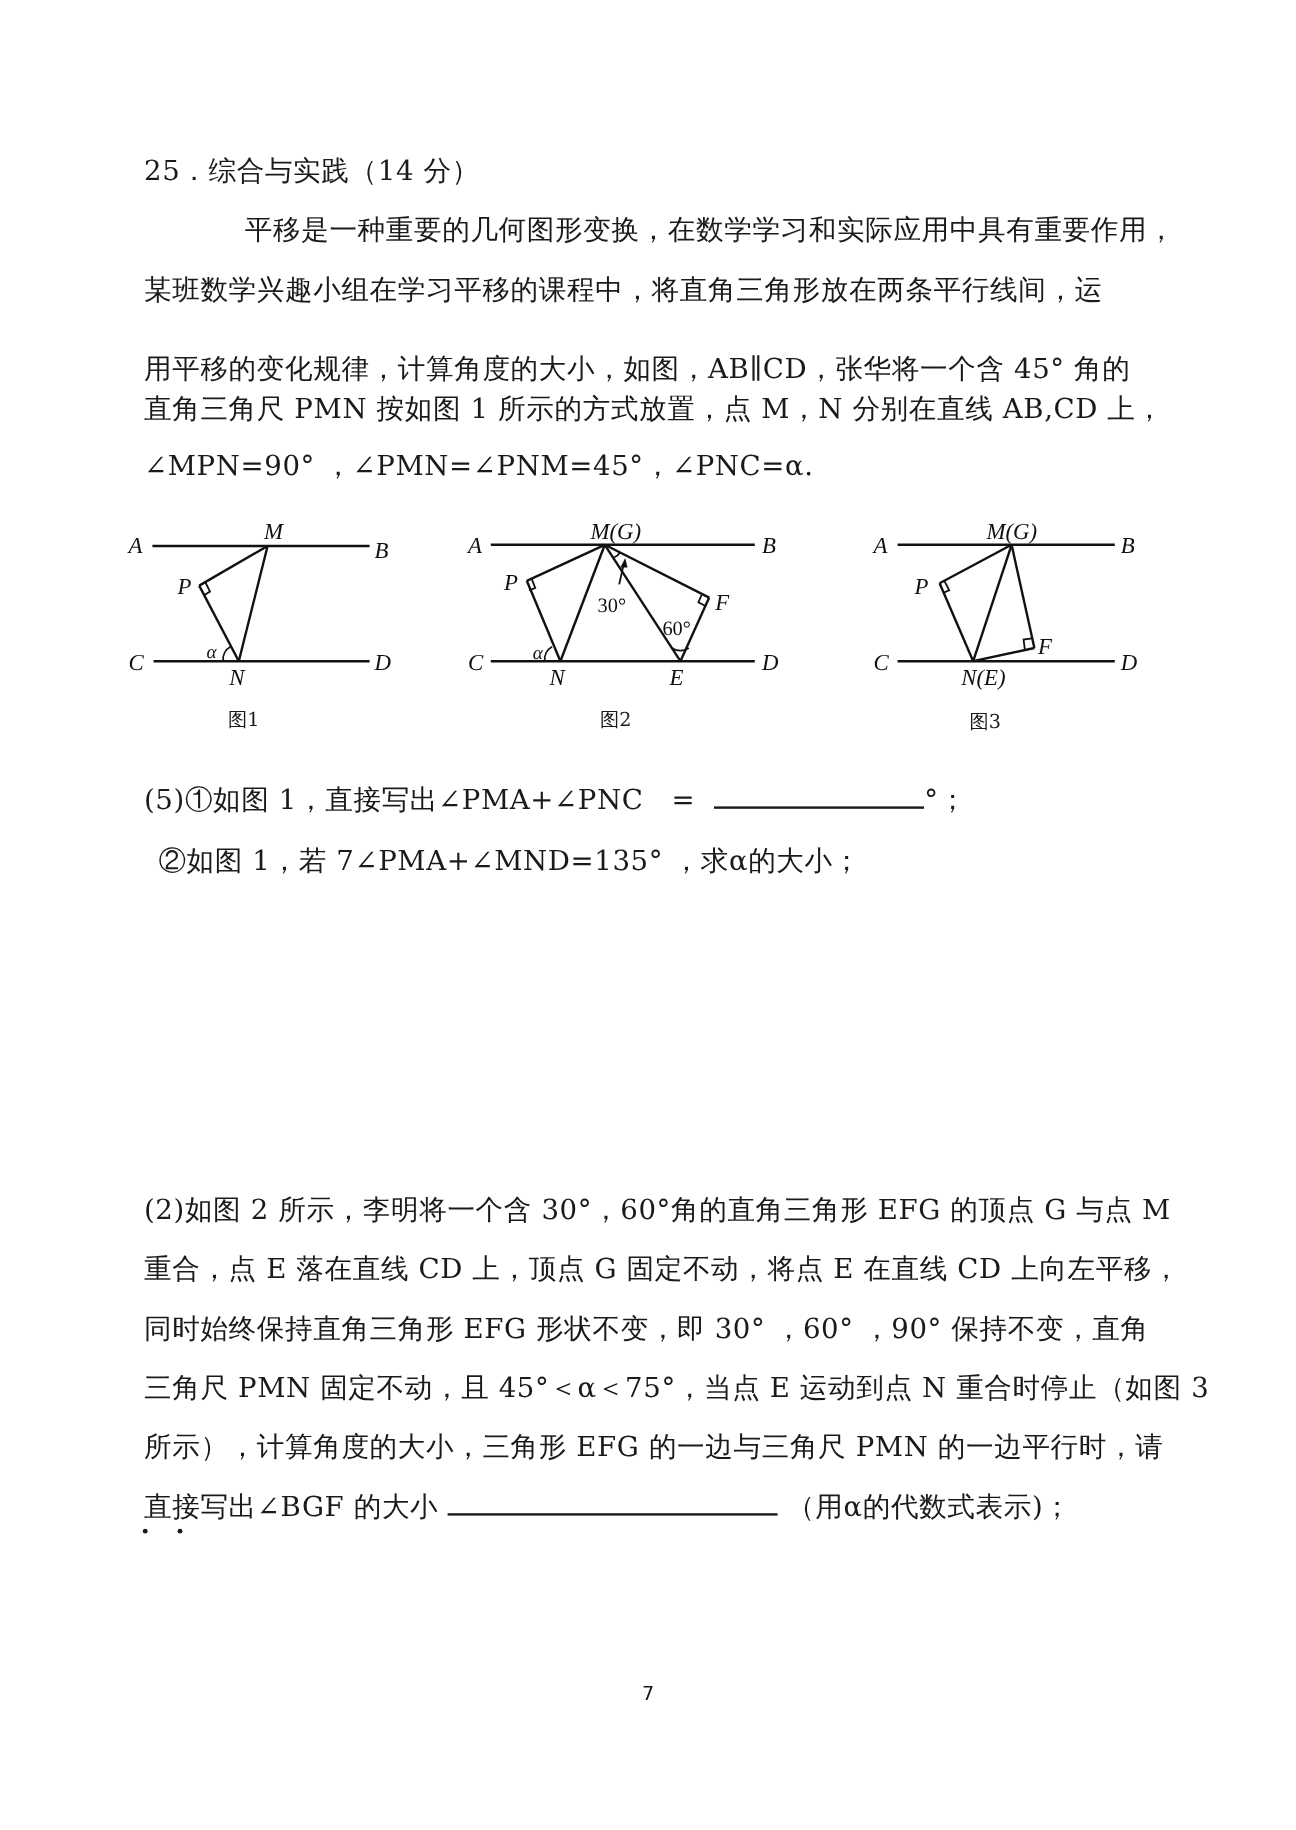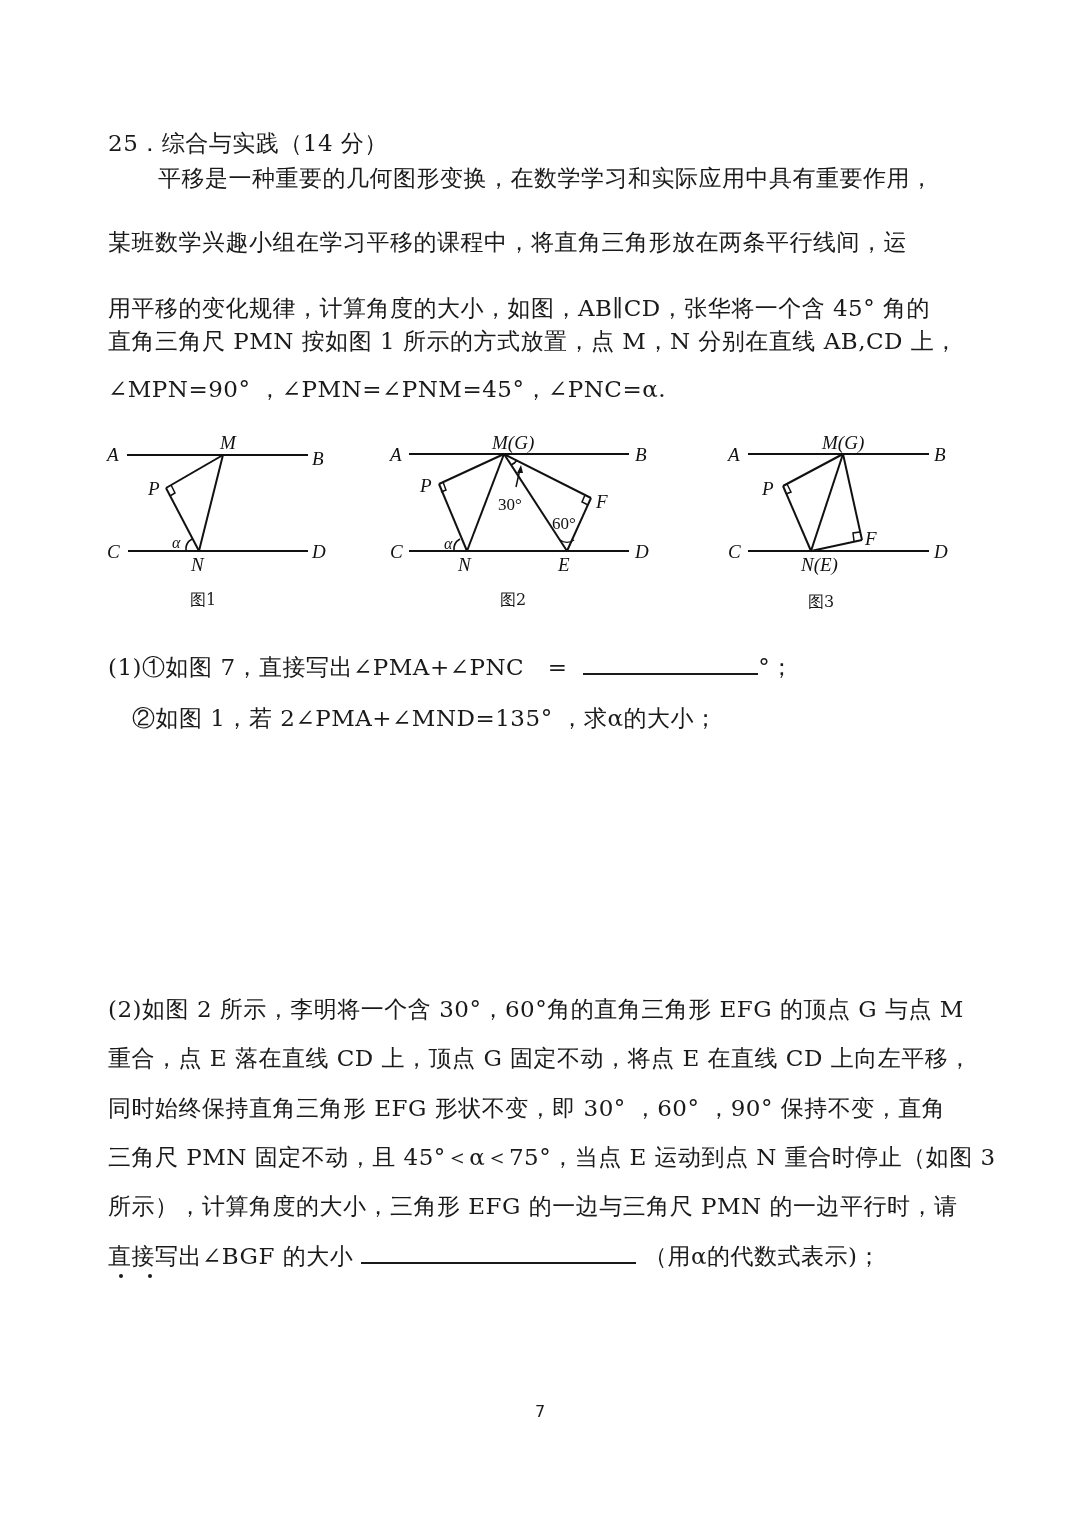--- a/index.html
+++ b/index.html
@@ -1,31 +1,31 @@
 <!DOCTYPE html>
 <html><head>
 <meta charset="utf-8">
 <style>
   html, body { margin: 0; padding: 0; background: #ffffff; }
   body { width: 1080px; height: 1525px; position: relative; overflow: hidden;
          font-family: "DejaVu Serif", "Liberation Serif", serif; color: #1a1a1a; }
-  .line { position: absolute; left: 108px; font-size: 23px; line-height: 30px; white-space: nowrap; letter-spacing: 0.5px; }
+  .line { position: absolute; left: 120px; font-size: 23px; line-height: 30px; white-space: nowrap; letter-spacing: 0.5px; }
   .indent { left: 158px; }
   .blank { display: inline-block; border-bottom: 2px solid #1a1a1a; vertical-align: baseline; height: 20px; }
   .fig { position: absolute; }
   .fig svg text { font-family: "Liberation Serif", serif; font-style: italic; fill: #111; }
   .caption { position: absolute; font-size: 16px; font-family: "DejaVu Serif", serif; }
   .dot { position: absolute; width: 4px; height: 4px; border-radius: 50%; background: #1a1a1a; }
   .pagenum { position: absolute; left: 535px; top: 1402px; font-size: 16px; font-family: "DejaVu Sans", sans-serif; }
 </style>
 </head>
 <body>
 
 <div class="line" style="top:128px;">25．综合与实践（14 分）</div>
-<div class="line indent" style="top:163px;">平移是一种重要的几何图形变换，在数学学习和实际应用中具有重要作用，</div>
+<div class="line indent" style="top:177px;margin-left:46px;">平移是一种重要的几何图形变换，在数学学习和实际应用中具有重要作用，</div>
 <div class="line" style="top:227px;">某班数学兴趣小组在学习平移的课程中，将直角三角形放在两条平行线间，运</div>
 <div class="line" style="top:277px;margin-top:16px;">用平移的变化规律，计算角度的大小，如图，AB∥CD，张华将一个含 45° 角的</div>
 <div class="line" style="top:326px;">直角三角尺 PMN 按如图 1 所示的方式放置，点 M，N 分别在直线 AB,CD 上，</div>
 <div class="line" style="top:374px;">∠MPN=90° ，∠PMN=∠PNM=45°，∠PNC=α.</div>
 
 <div class="fig" style="left:100px; top:425px; width:260px; height:170px;">
   <svg width="260" height="170" viewBox="0 0 260 170">
     <line x1="27" y1="30" x2="208" y2="30" stroke="#111" stroke-width="2"></line>
     <line x1="28" y1="126" x2="208" y2="126" stroke="#111" stroke-width="2"></line>
     <line x1="123" y1="30" x2="66" y2="63" stroke="#111" stroke-width="2"></line>
@@ -95,24 +95,24 @@
     <text x="219" y="133" font-size="19">D</text>
     <text x="107" y="24" font-size="19">M(G)</text>
     <text x="86" y="146" font-size="19">N(E)</text>
     <text x="150" y="120" font-size="19">F</text>
     <text x="47" y="70" font-size="19">P</text>
   </svg>
 </div>
 <div class="caption" style="left:808px; top:592px;">图3</div>
 
 <div class="line" style="top:652px;">
-  <span>(1)①如图 7，直接写出∠PMA+∠PNC　=</span>
+  <span>(5)①如图 1，直接写出∠PMA+∠PNC　=</span>
   <span class="blank" style="width:175px; margin-left:8px;"></span><span>°；</span>
 </div>
-<div class="line" style="left:132px; top:703px;">②如图 1，若 2∠PMA+∠MND=135° ，求α的大小；</div>
+<div class="line" style="left:132px; top:703px;">②如图 1，若 7∠PMA+∠MND=135° ，求α的大小；</div>
 
 <div class="line" style="top:994px;">(2)如图 2 所示，李明将一个含 30°，60°角的直角三角形 EFG 的顶点 G 与点 M</div>
 <div class="line" style="top:1043px;">重合，点 E 落在直线 CD 上，顶点 G 固定不动，将点 E 在直线 CD 上向左平移，</div>
 <div class="line" style="top:1093px;text-align:center;">同时始终保持直角三角形 EFG 形状不变，即 30° ，60° ，90° 保持不变，直角</div>
 <div class="line" style="top:1142px;">三角尺 PMN 固定不动，且 45°＜α＜75°，当点 E 运动到点 N 重合时停止（如图 3</div>
 <div class="line" style="top:1191px;">所示），计算角度的大小，三角形 EFG 的一边与三角尺 PMN 的一边平行时，请</div>
 <div class="line" style="top:1241px;">
   <span>直接写出∠BGF 的大小</span>
   <span class="blank" style="width:275px;"></span>
   <span>（用α的代数式表示)；</span>

